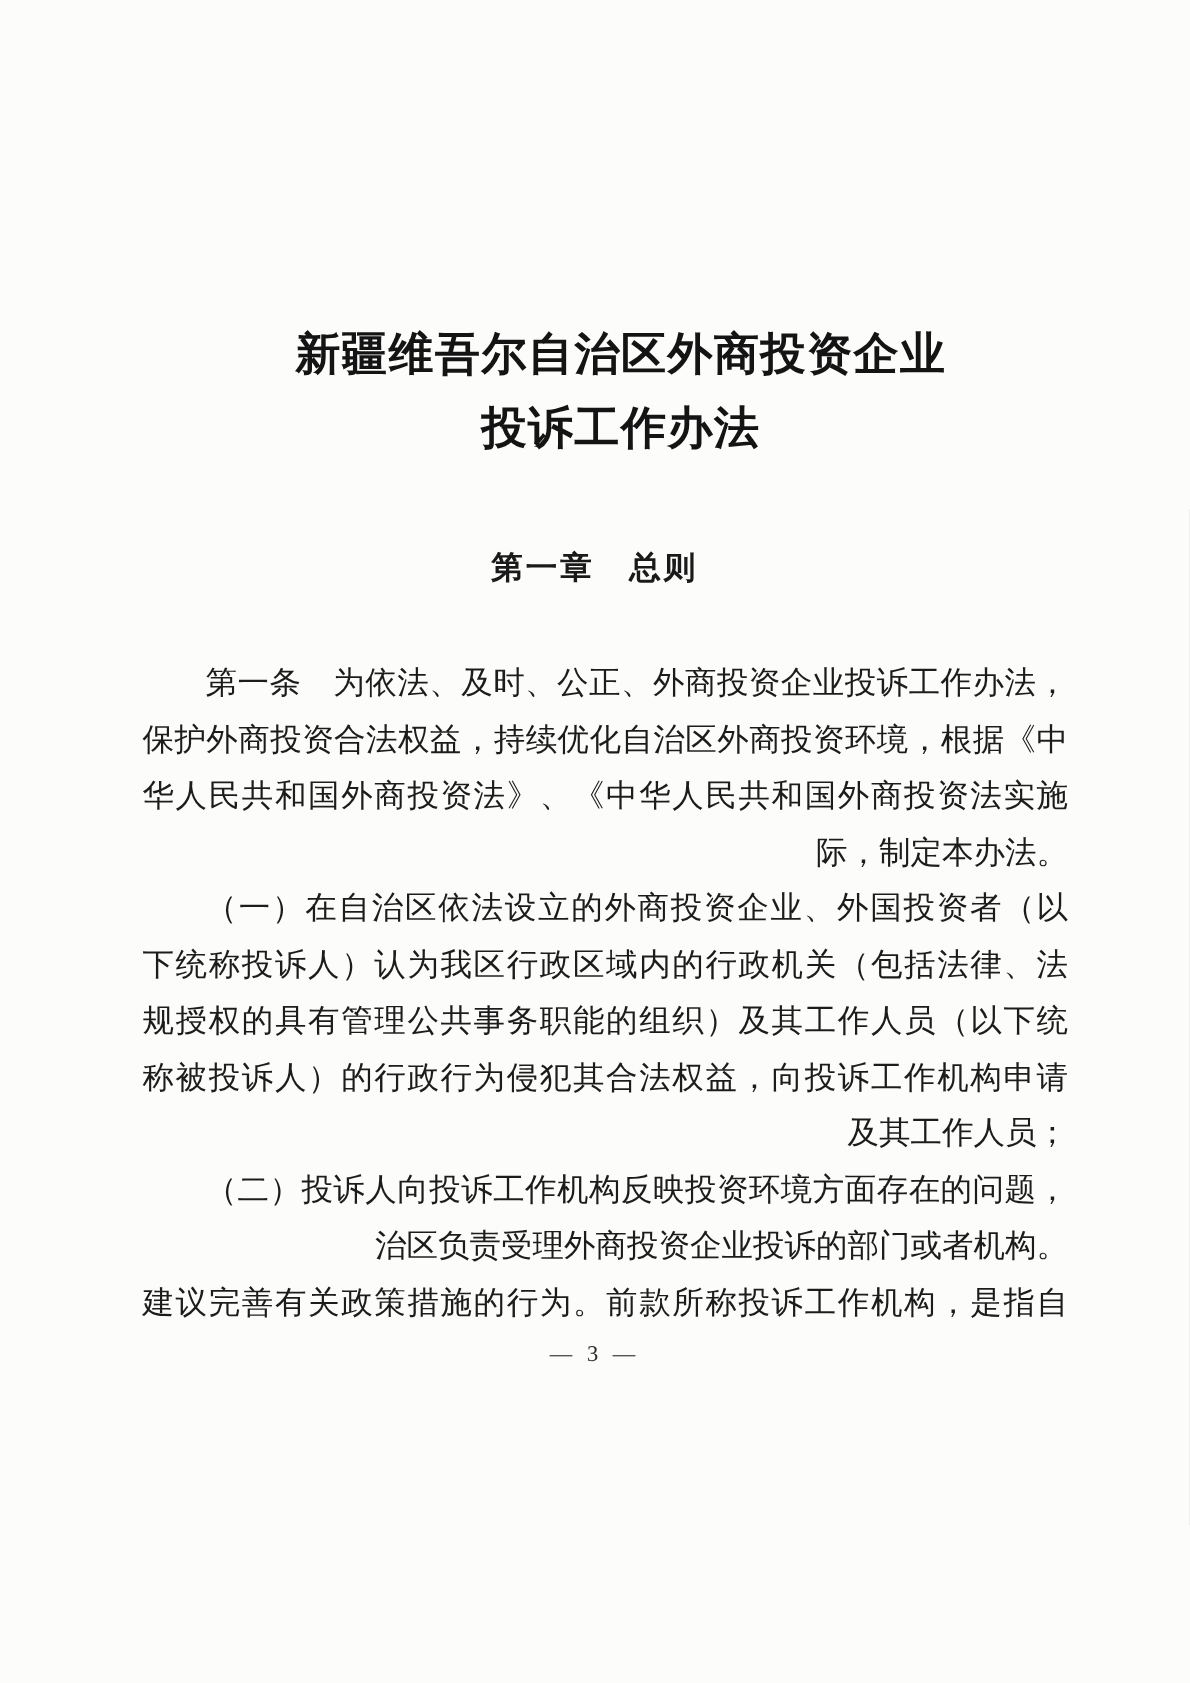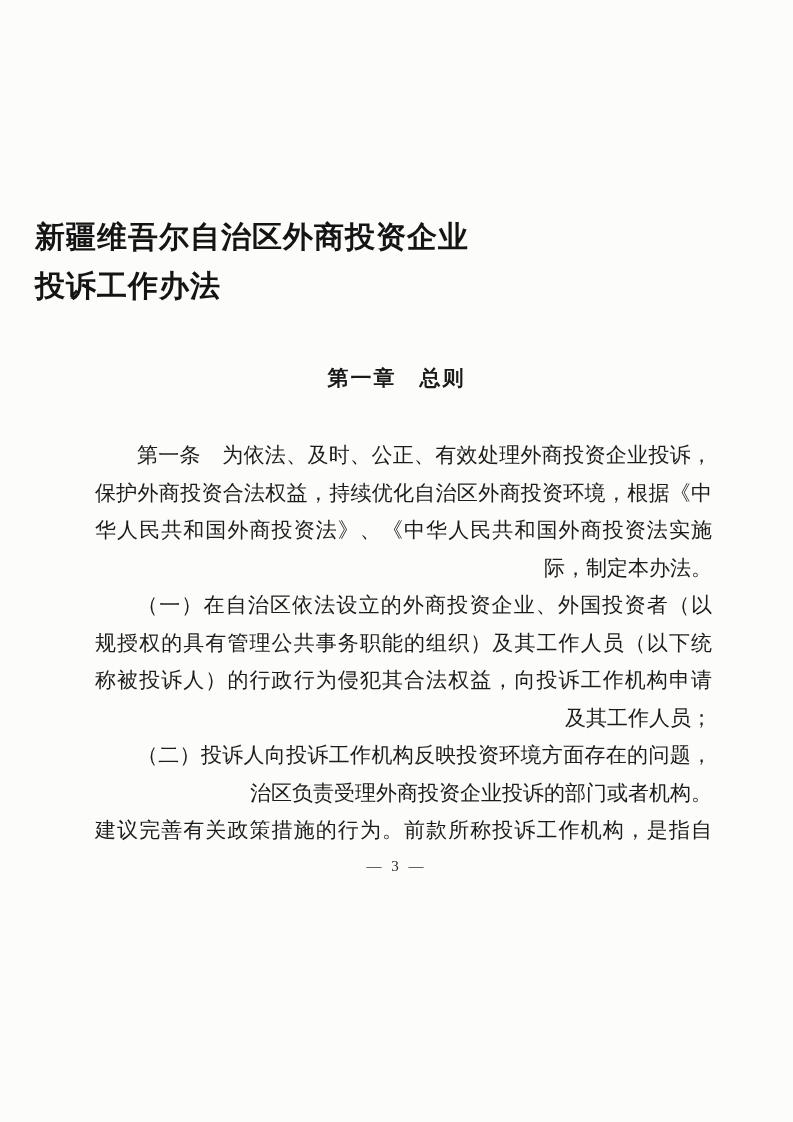--- a/index.html
+++ b/index.html
@@ -14,20 +14,21 @@
     margin: 0 auto;
     background: #fcfcfa;
     box-sizing: border-box;
     padding-top: 212px;
     overflow: hidden;
     font-family: "Liberation Serif", "DejaVu Serif", serif;
     color: #1c1c1c;
   }
   .doc-title {
     margin: 0;
+    text-align: center;
     font-size: 30px;
     font-weight: 700;
     line-height: 49px;
     letter-spacing: 1px;
     color: #141414;
     padding-left: 35px;
   }
   .chapter-heading {
     margin: 56px 0 16px 0;
     text-align: center;
@@ -70,25 +71,26 @@
 <div class="page">
 
   <h1 class="doc-title">
     <div>新疆维吾尔自治区外商投资企业</div>
     <div>投诉工作办法</div>
   </h1>
 
   <h2 class="chapter-heading">第一章　总则</h2>
 
   <div class="doc-body">
-    <div class="line indent fill">第一条　为依法、及时、公正、有效处理外商投资企业投诉，</div>
+    <div class="line indent fill">第一条　为依法、及时、公正、外商投资企业投诉工作办法，</div>
     <div class="line fill">保护外商投资合法权益，持续优化自治区外商投资环境，根据《中</div>
     <div class="line fill">华人民共和国外商投资法》、《中华人民共和国外商投资法实施</div>
     <div class="line">际，制定本办法。</div>
     <div class="line indent fill">（一）在自治区依法设立的外商投资企业、外国投资者（以</div>
+    <div class="line fill">下统称投诉人）认为我区行政区域内的行政机关（包括法律、法</div>
     <div class="line fill">规授权的具有管理公共事务职能的组织）及其工作人员（以下统</div>
     <div class="line fill">称被投诉人）的行政行为侵犯其合法权益，向投诉工作机构申请</div>
     <div class="line">及其工作人员；</div>
     <div class="line indent fill">（二）投诉人向投诉工作机构反映投资环境方面存在的问题，</div>
     <div class="line">治区负责受理外商投资企业投诉的部门或者机构。</div>
     <div class="line fill">建议完善有关政策措施的行为。前款所称投诉工作机构，是指自</div>
   </div>
 
   <div class="page-number">— 3 —</div>
 

